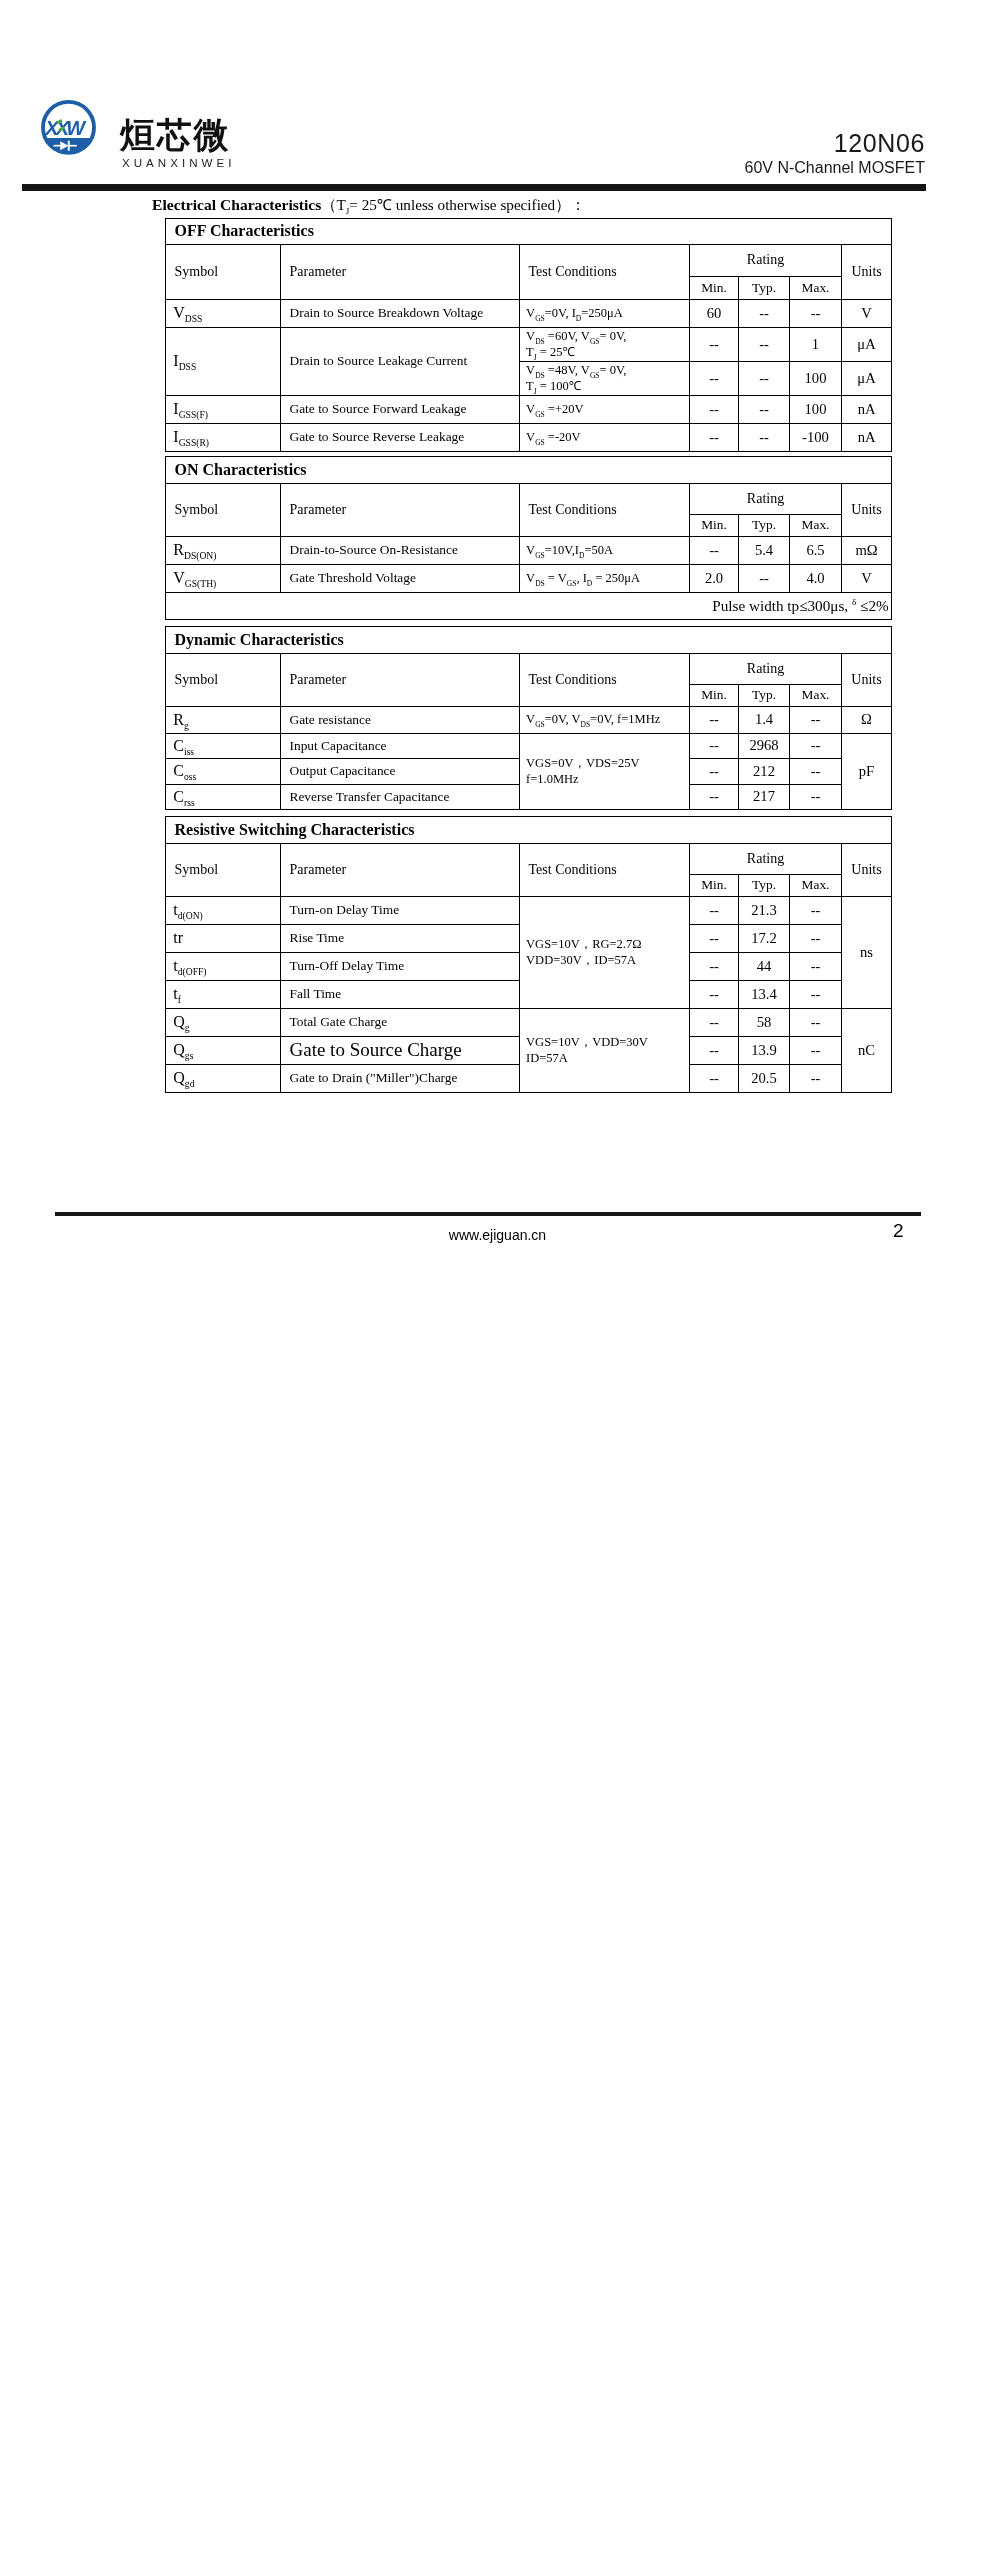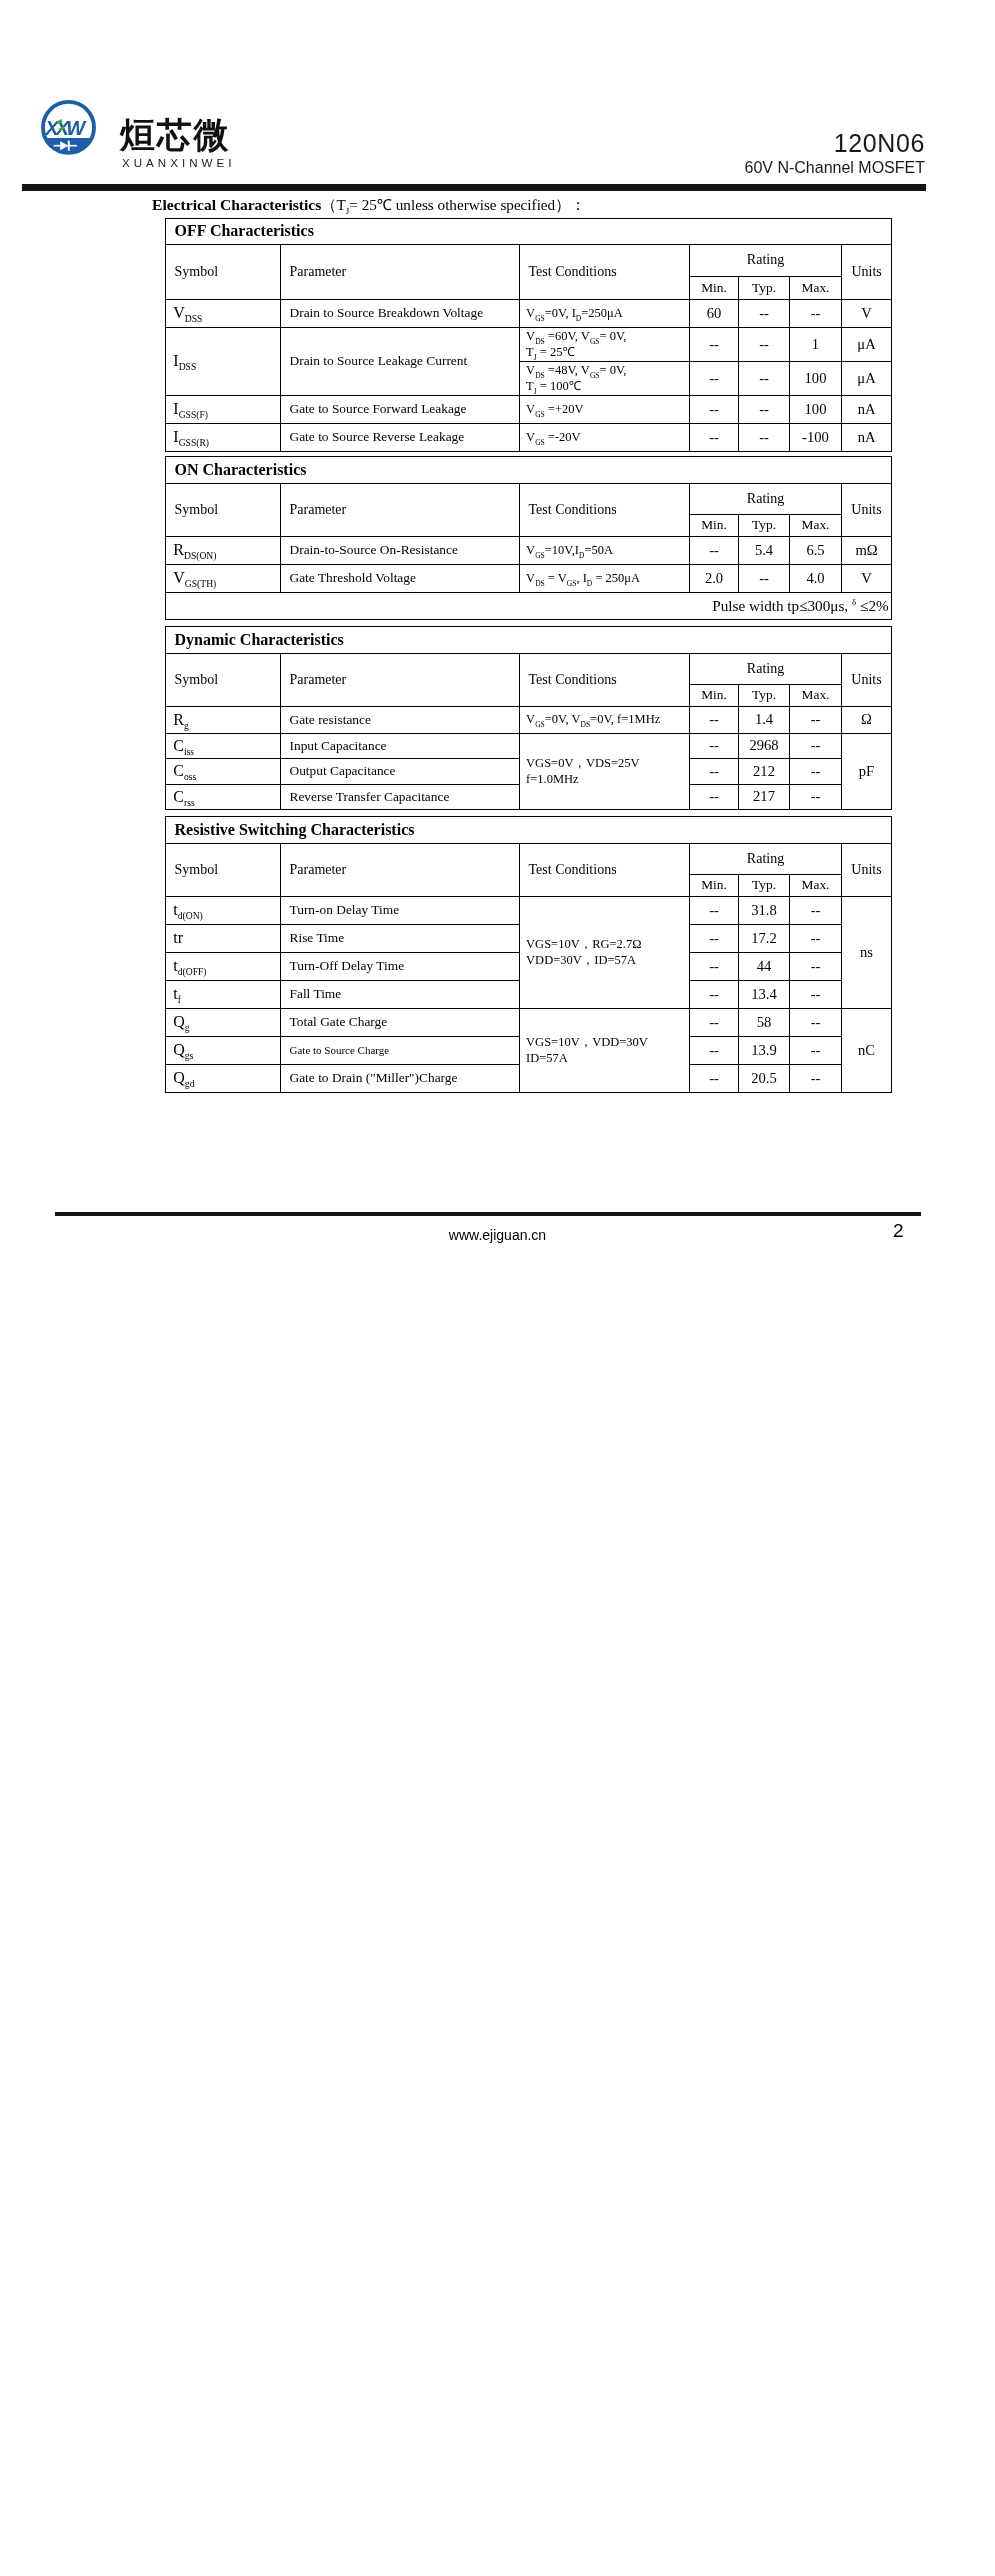--- a/index.html
+++ b/index.html
@@ -492,21 +492,21 @@
     <tr class="hdr2" style="height:22px">
       <td class="c">Min.</td>
       <td class="c">Typ.</td>
       <td class="c">Max.</td>
     </tr>
     <tr style="height:28px">
       <td class="sym">t<sub>d(ON)</sub></td>
       <td class="l" style="font-size:13.4px">Turn-on Delay Time</td>
       <td class="cond" rowspan="4">VGS=10V，RG=2.7Ω<br>VDD=30V，ID=57A</td>
       <td class="c">--</td>
-      <td class="c">31.8</td>
+      <td class="c">21.3</td>
       <td class="c">--</td>
       <td class="c" rowspan="4">ns</td>
     </tr>
     <tr style="height:28px">
       <td class="sym">tr</td>
       <td class="l" style="font-size:13.4px">Rise Time</td>
       <td class="c">--</td>
       <td class="c">17.2</td>
       <td class="c">--</td>
     </tr>
@@ -528,21 +528,21 @@
       <td class="sym">Q<sub>g</sub></td>
       <td class="l" style="font-size:13.4px">Total Gate Charge</td>
       <td class="cond" rowspan="3">VGS=10V，VDD=30V<br>ID=57A</td>
       <td class="c">--</td>
       <td class="c">58</td>
       <td class="c">--</td>
       <td class="c" rowspan="3">nC</td>
     </tr>
     <tr style="height:28px">
       <td class="sym">Q<sub>gs</sub></td>
-      <td class="l" style="font-size:11px">Gate to Source Charge</td>
+      <td class="l" style="font-size:19px">Gate to Source Charge</td>
       <td class="c">--</td>
       <td class="c">13.9</td>
       <td class="c">--</td>
     </tr>
     <tr style="height:28px">
       <td class="sym">Q<sub>gd</sub></td>
       <td class="l" style="font-size:13.4px">Gate to Drain ("Miller")Charge</td>
       <td class="c">--</td>
       <td class="c">20.5</td>
       <td class="c">--</td>

